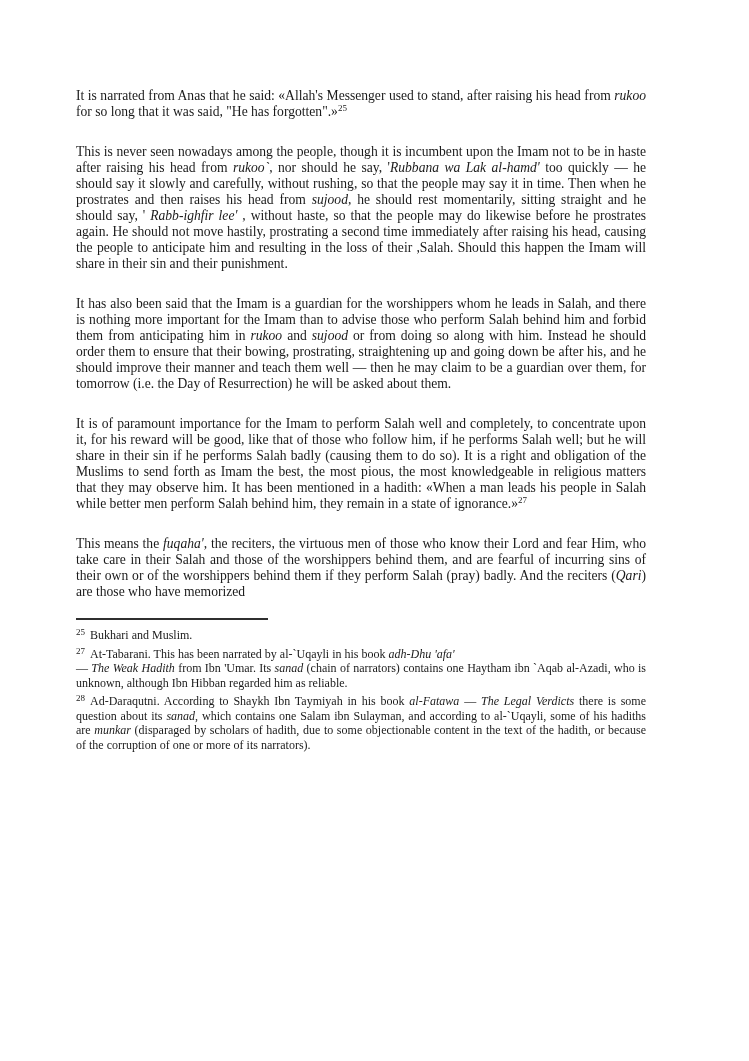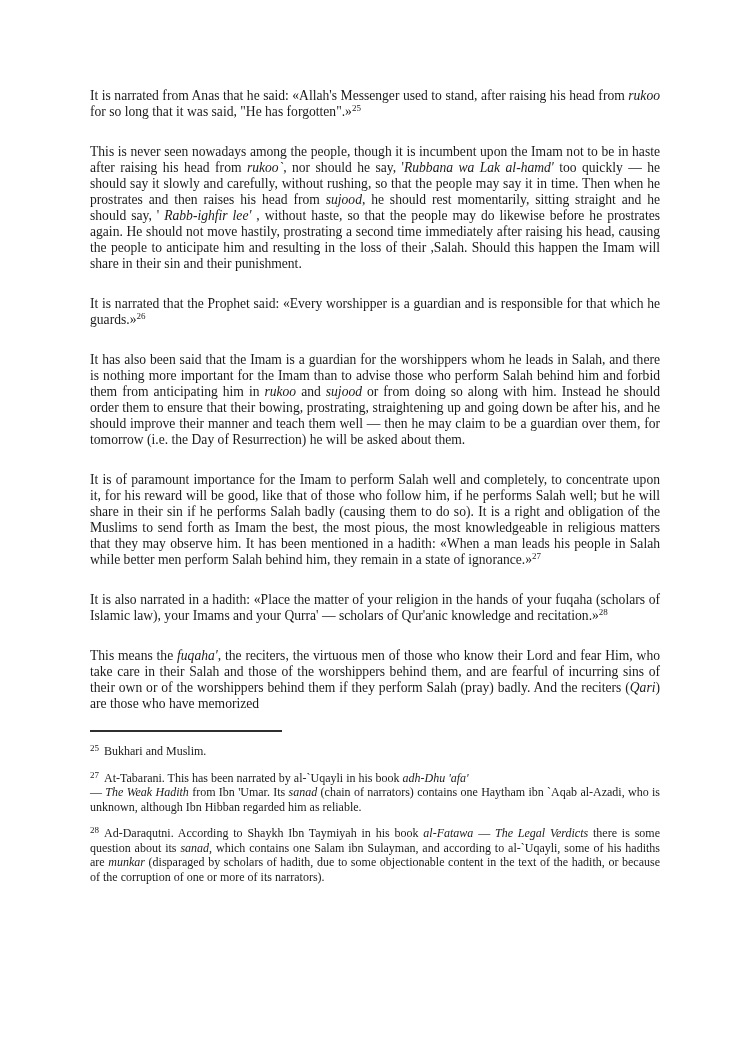--- a/index.html
+++ b/index.html
@@ -10,21 +10,21 @@
   }
   .page {
     position: relative;
     width: 749px; height: 1061px;
     background: #ffffff;
     color: #1a1a1a;
     overflow: hidden;
   }
   .content {
     position: absolute;
-    left: 90px; top: 88px;
+    left: 76px; top: 88px;
     width: 570px;
   }
   .para {
     font-size: 13.6px;
     line-height: 16px;
     text-align: justify;
     margin: 0 0 24px 0;
   }
   .para sup, .footnote sup {
     font-size: 9px;
@@ -37,36 +37,34 @@
   .fn-sep {
     width: 192px;
     height: 0;
     border-top: 2px solid #2f2f2f;
     margin: -6px 0 8px 0;
   }
   .footnote {
     font-size: 12px;
     line-height: 14.5px;
     text-align: justify;
-    margin: 12px 0 4px 0;
+    margin: 0 0 4px 0;
   }
   .footnote .fn-marker { margin-right: 5px; top: -4px; }
 </style>
 </head>
 <body>
 
 <div class="page">
   <div class="content">
 
     <p class="para"><span>It is narrated from Anas that he said: «Allah's Messenger used to stand, after raising his head from </span><span class="it">rukoo</span><span> for so long that it was said, "He has forgotten".»</span><sup>25</sup></p>
     <p class="para"><span>This is never seen nowadays among the people, though it is incumbent upon the Imam not to be in haste after raising his head from </span><span class="it">rukoo`</span><span>, nor should he say, '</span><span class="it">Rubbana wa Lak al-hamd'</span><span> too quickly — he should say it slowly and carefully, without rushing, so that the people may say it in time. Then when he prostrates and then raises his head from </span><span class="it">sujood</span><span>, he should rest momentarily, sitting straight and he should say, ' </span><span class="it">Rabb-ighfir lee'</span><span> , without haste, so that the people may do likewise before he prostrates again. He should not move hastily, prostrating a second time immediately after raising his head, causing the people to anticipate him and resulting in the loss of their ,Salah. Should this happen the Imam will share in their sin and their punishment.</span></p>
-    <p class="para"><span>It is narrated that the Prophet said: «Every worshipper is a guardian and is responsible for that which he guards.»</span><sup>26</sup></p>
     <p class="para"><span>It has also been said that the Imam is a guardian for the worshippers whom he leads in Salah, and there is nothing more important for the Imam than to advise those who perform Salah behind him and forbid them from anticipating him in </span><span class="it">rukoo</span><span> and </span><span class="it">sujood</span><span> or from doing so along with him. Instead he should order them to ensure that their bowing, prostrating, straightening up and going down be after his, and he should improve their manner and teach them well — then he may claim to be a guardian over them, for tomorrow (i.e. the Day of Resurrection) he will be asked about them.</span></p>
     <p class="para"><span>It is of paramount importance for the Imam to perform Salah well and completely, to concentrate upon it, for his reward will be good, like that of those who follow him, if he performs Salah well; but he will share in their sin if he performs Salah badly (causing them to do so). It is a right and obligation of the Muslims to send forth as Imam the best, the most pious, the most knowledgeable in religious matters that they may observe him. It has been mentioned in a hadith: «When a man leads his people in Salah while better men perform Salah behind him, they remain in a state of ignorance.»</span><sup>27</sup></p>
-    <p class="para"><span>It is also narrated in a hadith: «Place the matter of your religion in the hands of your fuqaha (scholars of Islamic law), your Imams and your Qurra' — scholars of Qur'anic knowledge and recitation.»</span><sup>28</sup></p>
     <p class="para"><span>This means the </span><span class="it">fuqaha'</span><span>, the reciters, the virtuous men of those who know their Lord and fear Him, who take care in their Salah and those of the worshippers behind them, and are fearful of incurring sins of their own or of the worshippers behind them if they perform Salah (pray) badly. And the reciters (</span><span class="it">Qari</span><span>) are those who have memorized</span></p>
 
     <div class="fn-sep"></div>
 
     <div>
       <p class="footnote"><sup class="fn-marker">25</sup><span><span>Bukhari and Muslim.</span></span></p>
       <p class="footnote"><sup class="fn-marker">27</sup><span><span>At-Tabarani. This has been narrated by al-`Uqayli in his book </span><span class="it">adh-Dhu 'afa'</span><br><span>— </span><span class="it">The Weak Hadith</span><span> from Ibn 'Umar. Its </span><span class="it">sanad</span><span> (chain of narrators) contains one Haytham ibn `Aqab al-Azadi, who is unknown, although Ibn Hibban regarded him as reliable.</span></span></p>
       <p class="footnote"><sup class="fn-marker">28</sup><span><span>Ad-Daraqutni. According to Shaykh Ibn Taymiyah in his book </span><span class="it">al-Fatawa</span><span> — </span><span class="it">The Legal Verdicts</span><span> there is some question about its </span><span class="it">sanad</span><span>, which contains one Salam ibn Sulayman, and according to al-`Uqayli, some of his hadiths are </span><span class="it">munkar</span><span> (disparaged by scholars of hadith, due to some objectionable content in the text of the hadith, or because of the corruption of one or more of its narrators).</span></span></p>
     </div>
 

